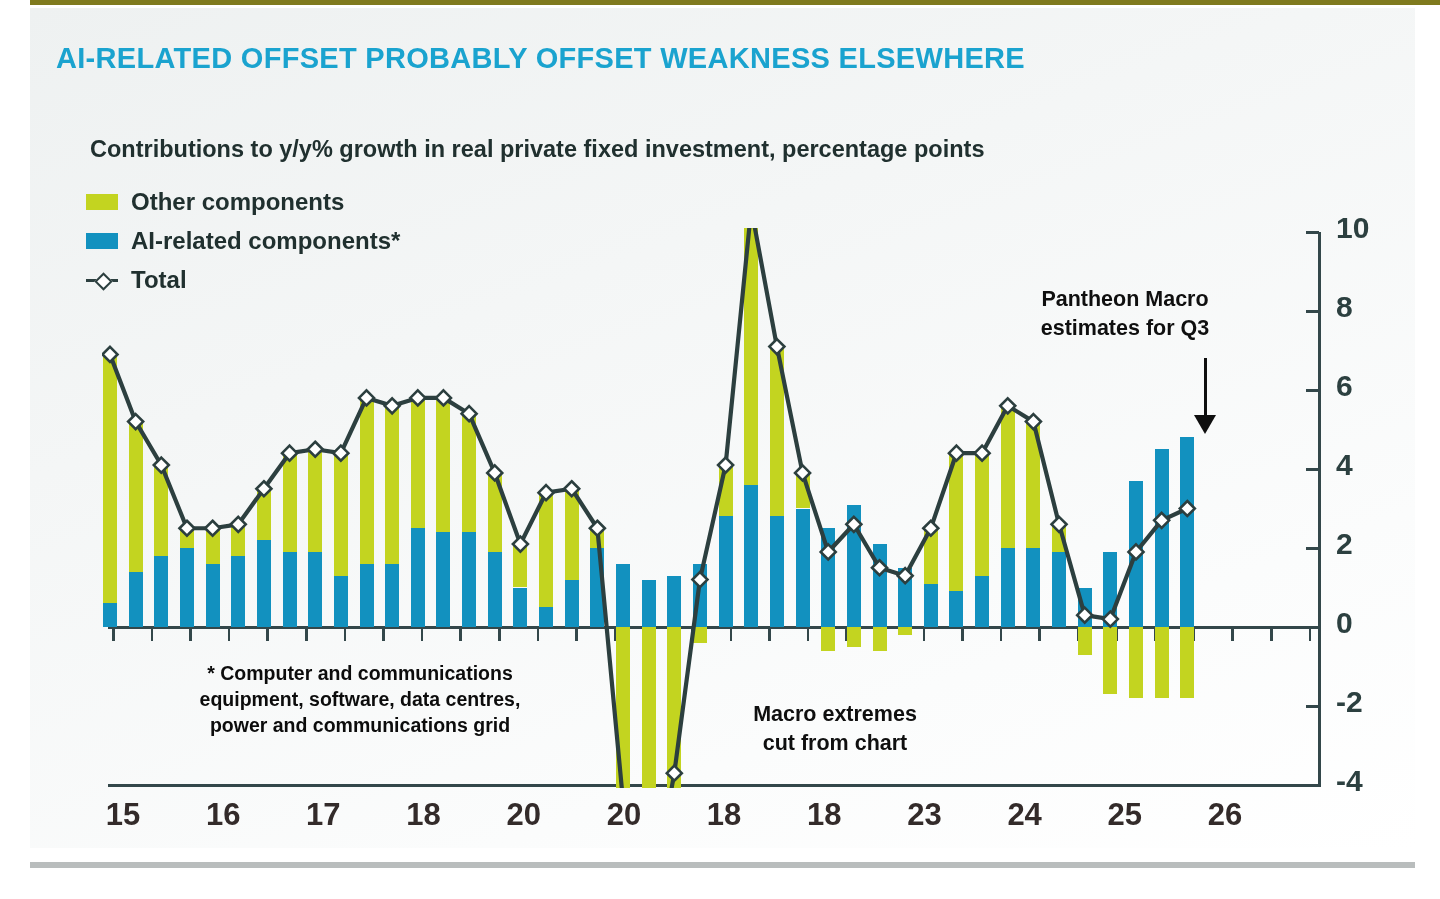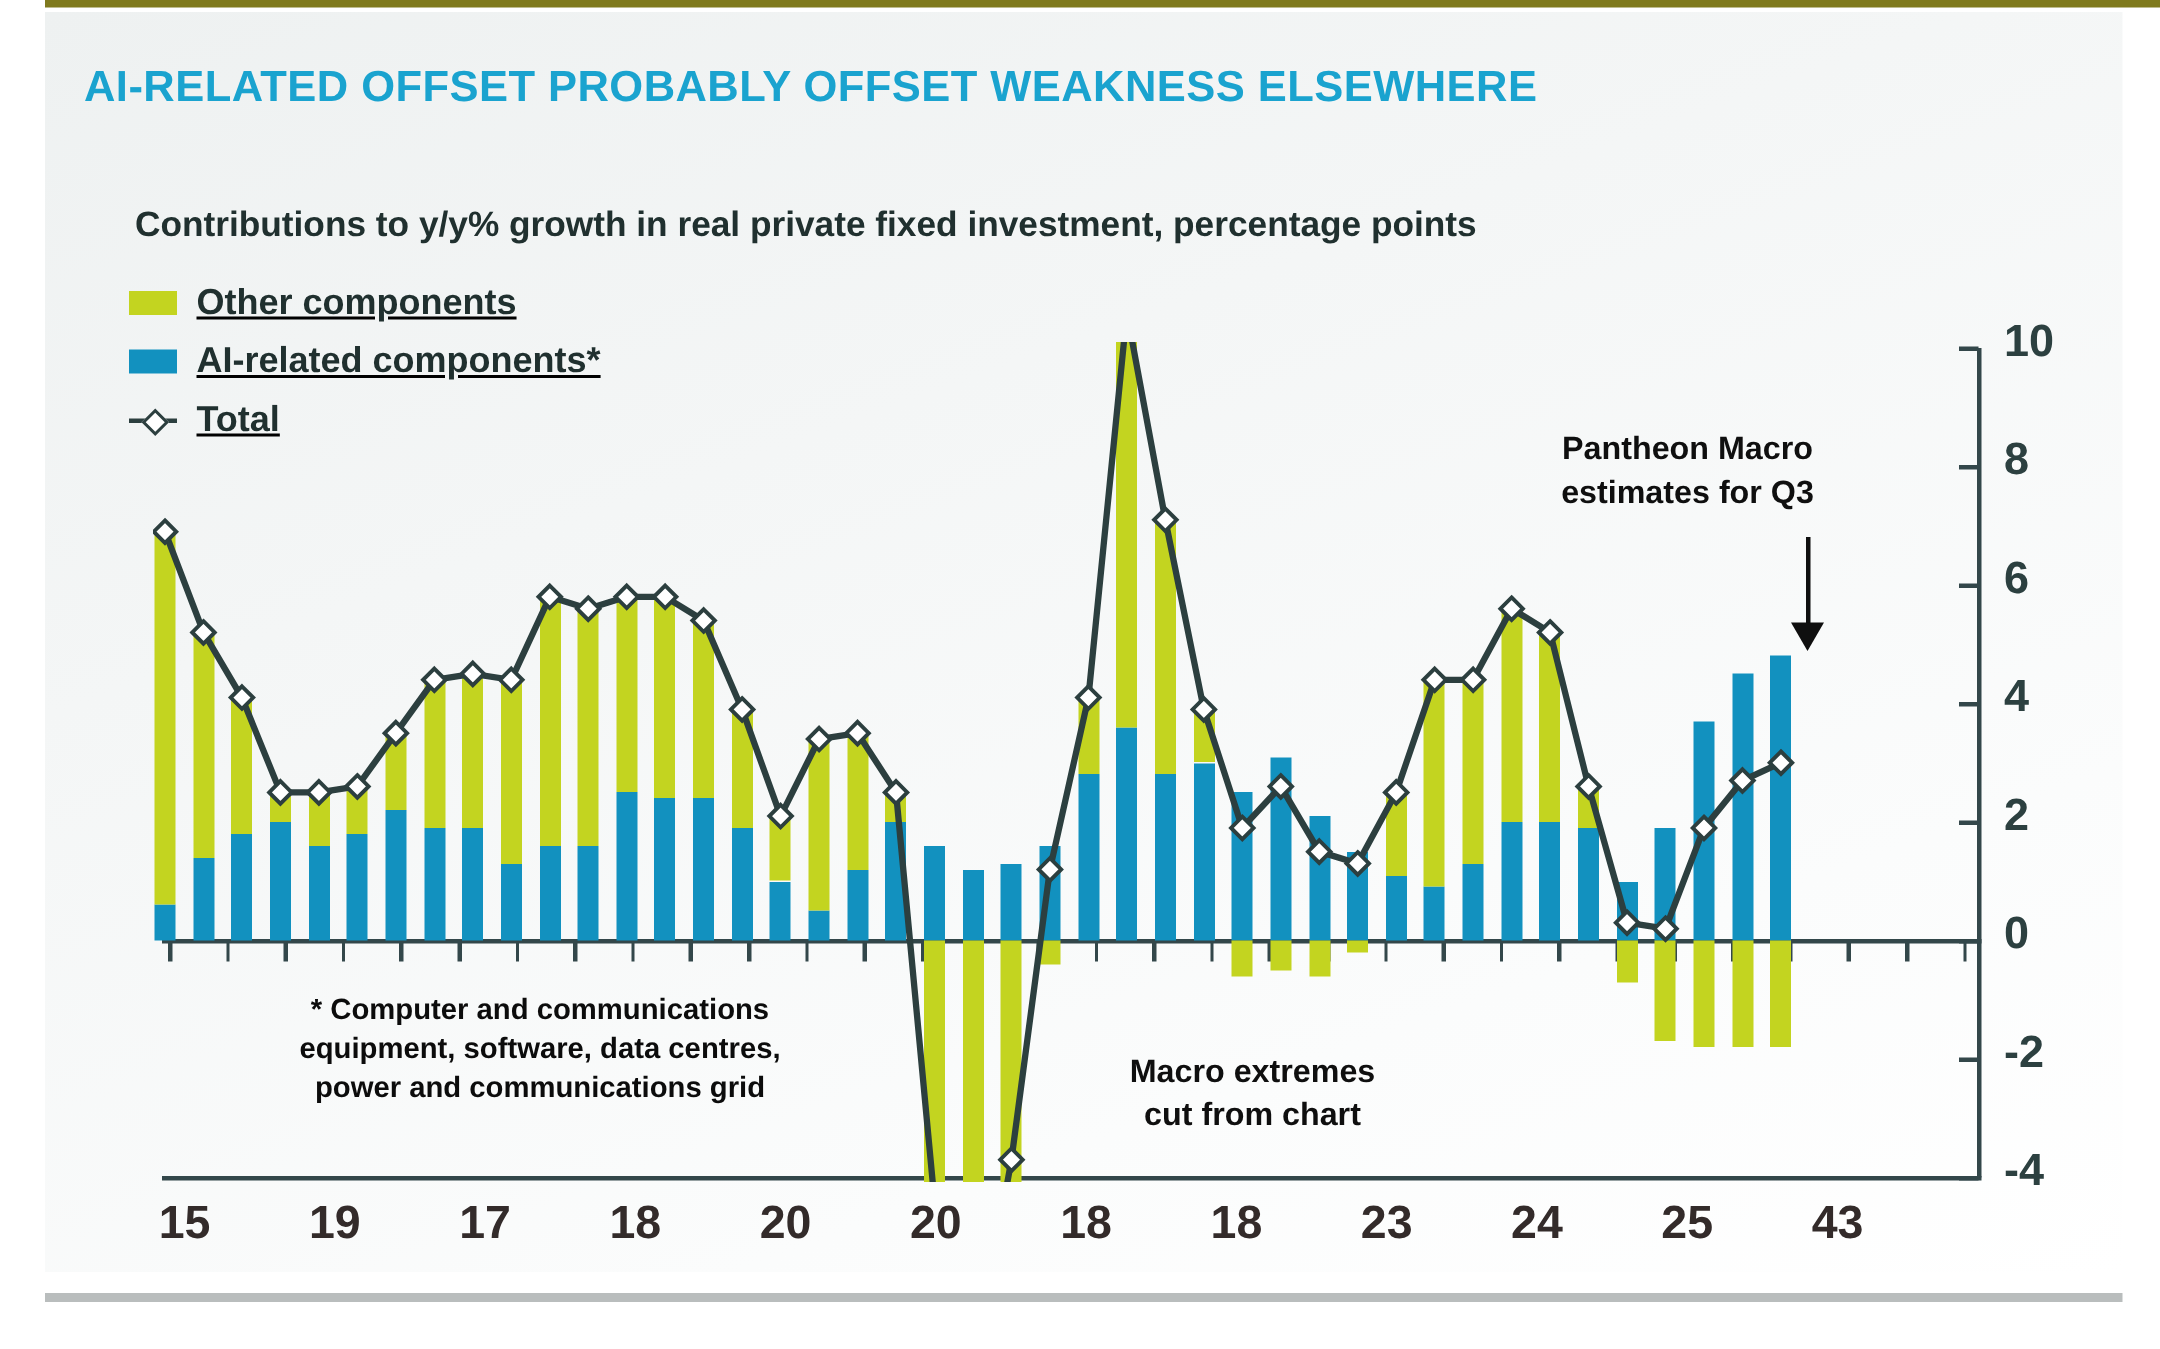--- a/index.html
+++ b/index.html
@@ -32,21 +32,21 @@
     font-size:29px;font-weight:bold;letter-spacing:0.3px;
     color:#1aa3cf;
     font-family:"Liberation Sans", sans-serif;
   }
   .subtitle{
     position:absolute;left:90px;top:136px;
     font-size:23.5px;font-weight:bold;color:#20302f;
     white-space:nowrap;
   }
   
-  .legend{position:absolute;left:86px;top:182px;text-decoration:underline;}
+  .legend{position:absolute;left:86px;top:182px;}
   .legend-row{display:flex;align-items:center;height:39px;}
   .lg-swatch{width:32px;height:16px;margin-right:13px;flex:0 0 auto;}
   .lg-line{width:32px;height:16px;margin-right:13px;position:relative;flex:0 0 auto;}
   .lg-line .bar{position:absolute;left:0;top:7px;width:32px;height:3.5px;background:#2c3f3f;}
   .lg-line .dia{
     position:absolute;left:11px;top:3.5px;width:9px;height:9px;background:#ffffff;
     border:2px solid #2c3f3f;transform:rotate(45deg);
   }
   .lg-label{font-size:24px;font-weight:bold;color:#20302f;white-space:nowrap;}
 
@@ -125,31 +125,31 @@
       <div class="ylabel" style="left: 1336px; top: 448px;">4</div>
       <div class="ytick" style="left: 1306px; top: 389px;"></div>
       <div class="ylabel" style="left: 1336px; top: 369px;">6</div>
       <div class="ytick" style="left: 1306px; top: 310px;"></div>
       <div class="ylabel" style="left: 1336px; top: 290px;">8</div>
       <div class="ytick" style="left: 1306px; top: 231px;"></div>
       <div class="ylabel" style="left: 1336px; top: 211px;">10</div>
       <div class="zero-line" style="left: 108px; top: 626px; width: 1213px;"></div>
       <div class="axis-line" style="left: 108px; top: 784px; width: 1213px; height: 2.5px;"></div>
       <div class="xlabel" style="left: 93px; top: 797px; width: 60px;">15</div>
-      <div class="xlabel" style="left: 193.182px; top: 797px; width: 60px;">19</div>
+      <div class="xlabel" style="left: 193.182px; top: 797px; width: 60px;">16</div>
       <div class="xlabel" style="left: 293.364px; top: 797px; width: 60px;">17</div>
       <div class="xlabel" style="left: 393.545px; top: 797px; width: 60px;">18</div>
       <div class="xlabel" style="left: 493.727px; top: 797px; width: 60px;">20</div>
       <div class="xlabel" style="left: 593.909px; top: 797px; width: 60px;">20</div>
       <div class="xlabel" style="left: 694.091px; top: 797px; width: 60px;">18</div>
       <div class="xlabel" style="left: 794.273px; top: 797px; width: 60px;">18</div>
       <div class="xlabel" style="left: 894.455px; top: 797px; width: 60px;">23</div>
       <div class="xlabel" style="left: 994.636px; top: 797px; width: 60px;">24</div>
       <div class="xlabel" style="left: 1094.82px; top: 797px; width: 60px;">25</div>
-      <div class="xlabel" style="left: 1195px; top: 797px; width: 60px;">43</div>
+      <div class="xlabel" style="left: 1195px; top: 797px; width: 60px;">26</div>
       <div class="xtick" style="left: 112px; top: 628px;"></div>
       <div class="xtick" style="left: 150.6px; top: 628px;"></div>
       <div class="xtick" style="left: 189.2px; top: 628px;"></div>
       <div class="xtick" style="left: 227.8px; top: 628px;"></div>
       <div class="xtick" style="left: 266.4px; top: 628px;"></div>
       <div class="xtick" style="left: 305px; top: 628px;"></div>
       <div class="xtick" style="left: 343.6px; top: 628px;"></div>
       <div class="xtick" style="left: 382.2px; top: 628px;"></div>
       <div class="xtick" style="left: 420.8px; top: 628px;"></div>
       <div class="xtick" style="left: 459.4px; top: 628px;"></div>

